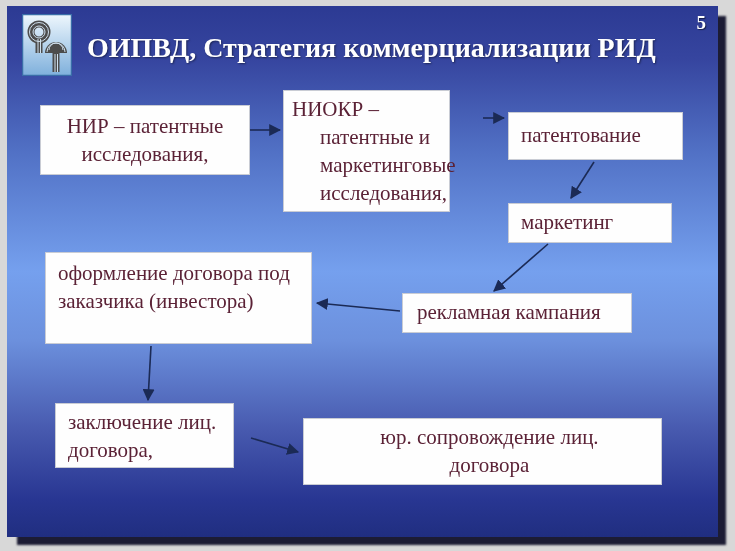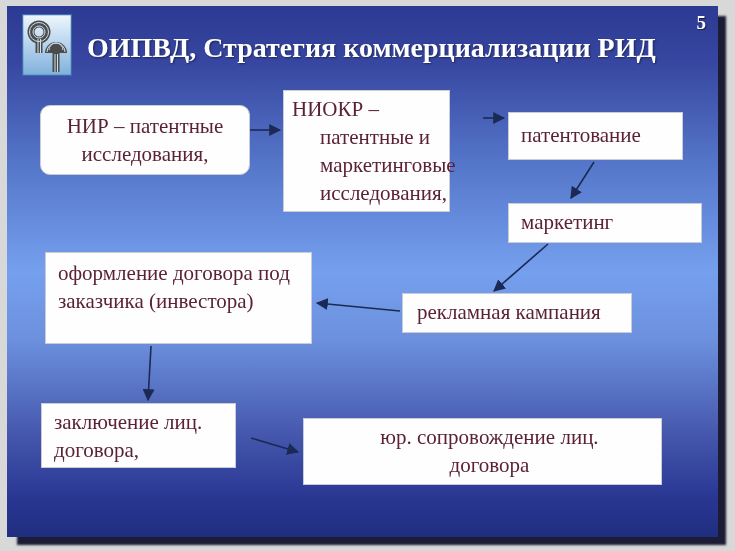--- a/index.html
+++ b/index.html
@@ -29,28 +29,28 @@
     color:#ffffff;font-size:19px;font-weight:bold;
     text-shadow:1px 1px 1px rgba(0,0,0,0.5);
   }
   .edges{position:absolute;left:0;top:0;width:711px;height:531px;}
   .box{
     position:absolute;background:#fefefe;
     border:1px solid #c9ccd4;
     color:#5b2236;font-size:21px;line-height:1.33;
     box-sizing:border-box;
   }
-  .b-nir{left:33px;top:99px;width:210px;height:70px;text-align:center;padding-top:7px;border-radius:10px;}
+  .b-nir{left:33px;top:99px;width:210px;height:70px;text-align:center;padding-top:7px;}
   .b-niokr{left:276px;top:84px;width:167px;height:122px;padding:5px 8px;}
   .b-niokr .ln:not(:first-child){padding-left:28px;}
   .b-pat{left:501px;top:106px;width:175px;height:48px;padding:9px 0 0 12px;}
-  .b-mark{left:501px;top:197px;width:194px;height:40px;padding:5px 0 0 12px;}
+  .b-mark{left:501px;top:197px;width:164px;height:40px;padding:5px 0 0 12px;}
   .b-oform{left:38px;top:246px;width:267px;height:92px;padding:7px 0 0 12px;}
   .b-reklama{left:395px;top:287px;width:230px;height:40px;padding:5px 0 0 14px;}
-  .b-zakl{left:34px;top:397px;width:195px;height:65px;padding:5px 0 0 12px;}
+  .b-zakl{left:48px;top:397px;width:179px;height:65px;padding:5px 0 0 12px;}
   .b-yur{left:296px;top:412px;width:359px;height:67px;padding:5px 0 0 14px;text-align:center;}
 </style>
 </head>
 <body>
 
 <div class="slide">
 
   <svg class="logo" viewBox="0 0 50 62">
     <defs>
       <linearGradient id="lg" x1="0" y1="0" x2="0" y2="1">

